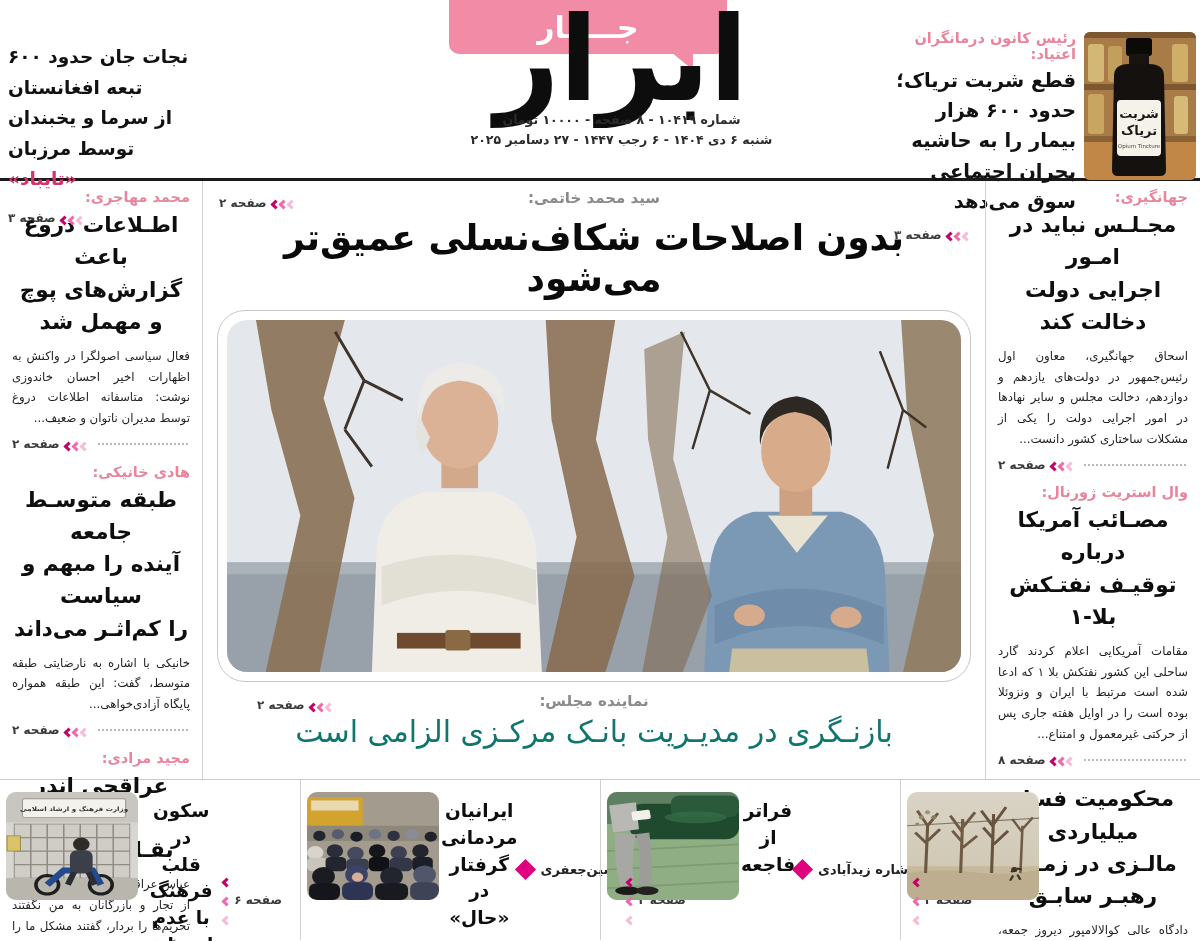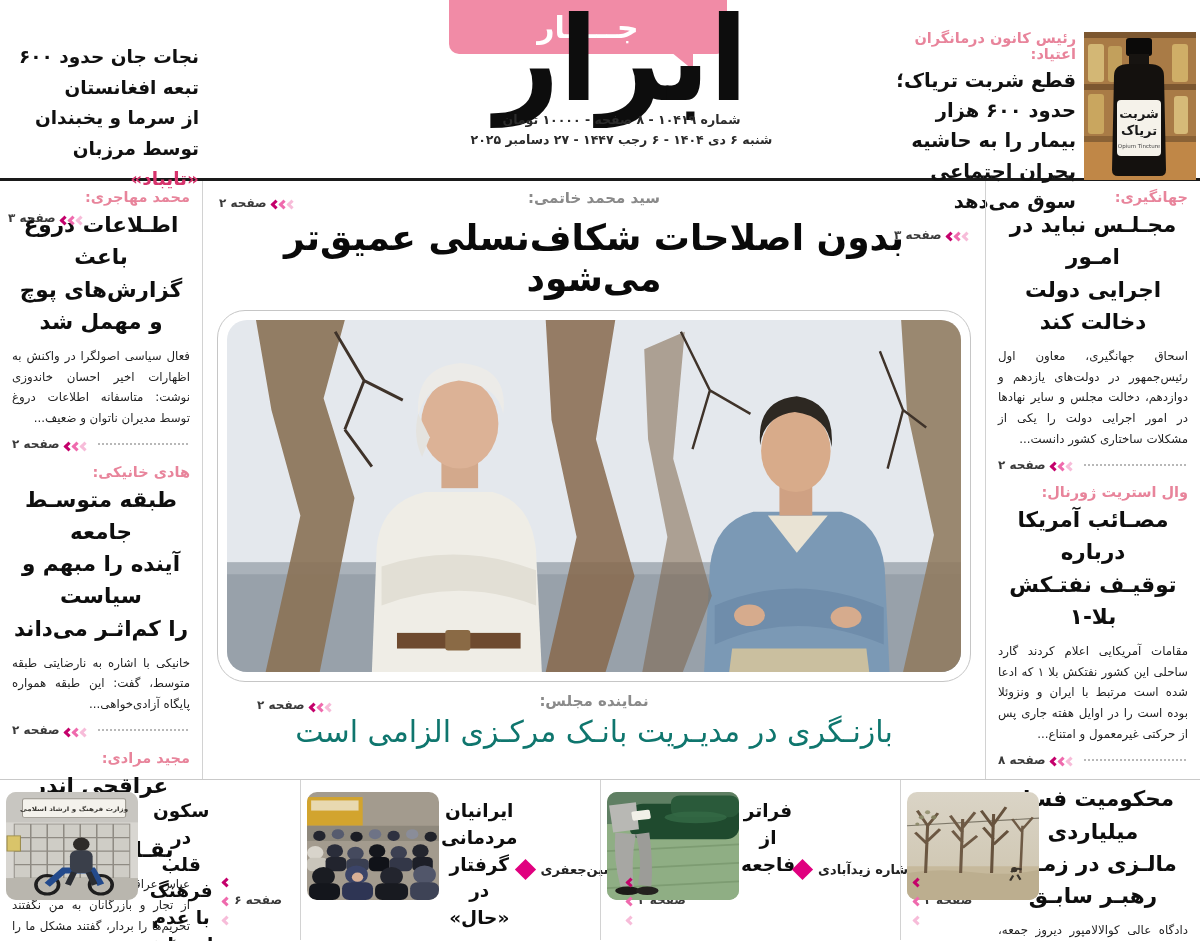--- a/index.html
+++ b/index.html
@@ -5,35 +5,35 @@
   * { margin:0; padding:0; box-sizing:border-box; }
   html,body { background:#fff; }
   body { font-family:"DejaVu Sans", sans-serif; }
   .page { position:relative; width:1200px; height:941px; margin:0 auto; background:#fff; overflow:hidden; }
   .fa { direction:rtl; }
   .ml { white-space:pre-line; }
 
   
   .masthead { display:flex; height:178px; width:100%; }
   .mh-left { width:205px; padding:42px 6px 0 8px; display:flex; flex-direction:column; }
-  .mh-left .tl-head { font-size:18.5px; font-weight:bold; color:#111; text-align:right; line-height:1.65; }
+  .mh-left .tl-head { font-size:18.5px; font-weight:bold; color:#111; text-align:left; line-height:1.65; }
   .tl-accent { color:#d6336c; }
   .mh-left .pageref { margin-top:14px; }
   .mh-center { position:relative; flex:1; text-align:center; padding-left:150px; }
   .bubble { position:absolute; left:244px; top:0; width:278px; height:54px; background:#f18ba6; border-radius:0 0 10px 10px; z-index:1; display:flex; align-items:center; justify-content:center; }
   .bubble:after { content:""; position:absolute; right:34px; bottom:-16px; width:0; height:0; border-left:22px solid transparent; border-top:18px solid #f18ba6; }
   .bubble-text { color:#fff; font-weight:bold; font-size:30px; direction:rtl; }
   .logo { position:relative; z-index:2; font-size:112px; line-height:1.02; font-weight:bold; color:#0d0d0d; transform:scaleY(1.04); transform-origin:top; direction:rtl; }
   .mh-lines { position:relative; z-index:2; margin-top:-4px; font-size:12.5px; font-weight:bold; color:#2b2b2b; direction:rtl; line-height:1.6; }
   .mh-right { width:312px; display:flex; padding-top:30px; }
   .mh-right-text { flex:1; padding:0 8px 0 6px; }
   .mh-right .kicker { margin-bottom:4px; }
   .mh-right .tr-head { font-size:19.5px; font-weight:bold; color:#111; text-align:right; line-height:1.55; direction:rtl; }
   .mh-right .pageref { margin-top:8px; }
-  .bottle-wrap { width:112px; height:148px; border-radius:0; overflow:hidden; flex:none; margin:2px 4px 0 0; }
+  .bottle-wrap { width:112px; height:148px; border-radius:6px; overflow:hidden; flex:none; margin:2px 4px 0 0; }
   .bottle-wrap svg { width:100%; height:100%; display:block; }
 
   .rule-black { height:3px; background:#1a1a1a; width:100%; }
   .rule-gray { height:1px; background:#c9c9c9; width:100%; }
 
   
   .main { display:flex; height:598px;justify-content:flex-end; }
   .side-col { padding:8px 12px 0 12px; display:flex; flex-direction:column; }
   .left-col { width:203px; border-right:1px solid #d2d2d2; }
   .right-col { width:215px; border-left:1px solid #d2d2d2; }

